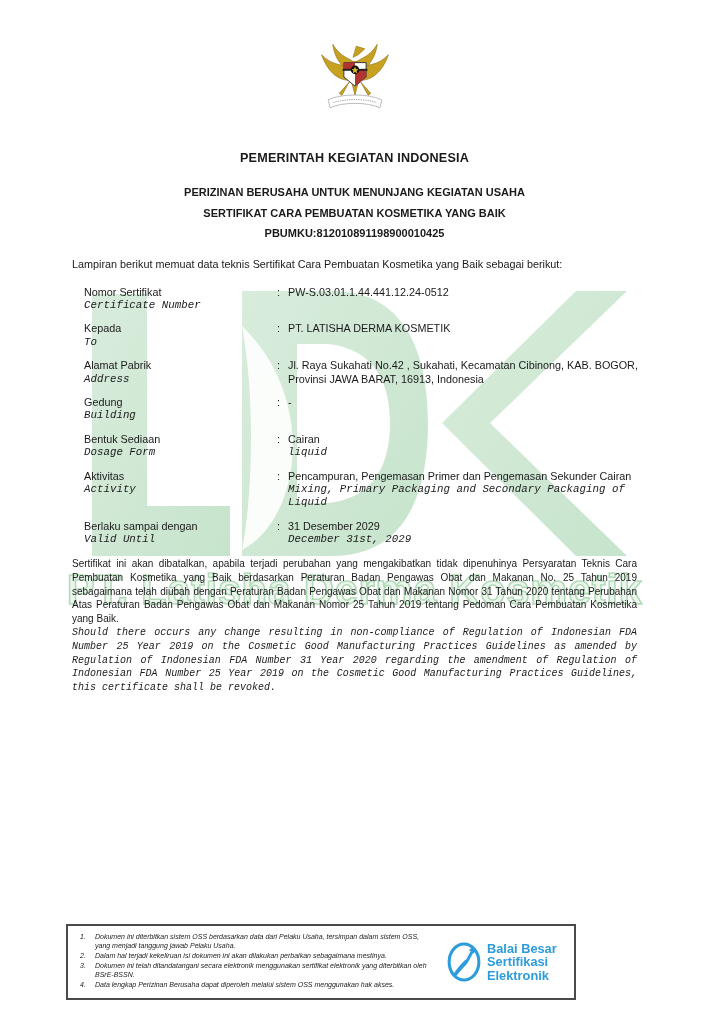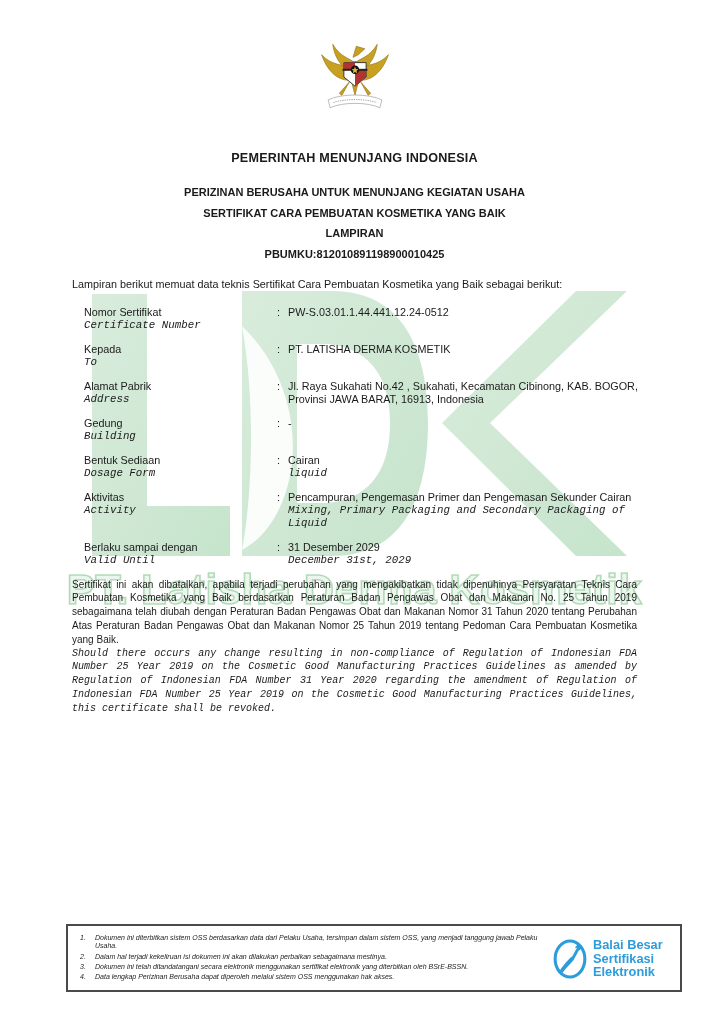--- a/index.html
+++ b/index.html
@@ -46,24 +46,24 @@
   .f-colon { width:11px; flex:none; }
   .f-value { width:352px; }
   .en { font-style:italic;font-family:Liberation Mono, monospace; }
 
   .legal { margin:9px 72px 0; font-size:10px; line-height:13.8px; text-align:justify; }
   .legal p { margin:0; }
   .legal .en { font-style:italic; }
 
   
   .footer-box {
-    position:absolute; left:66px; top:924px; width:616px; min-height:68px;
+    position:absolute; left:66px; top:924px; width:510px; min-height:68px;
     border:2px solid #4a4a4a; background:#fff;
     padding:7px 8px 6px 10px;
-    display:flex; align-items:center; z-index:1;
+    display:flex; z-index:1;
   }
   .notes {
     flex:1; margin:0; padding:0 10px 0 0; list-style:none; counter-reset:n;
     font-size:7px; line-height:8.7px; font-style:italic; color:#222;
   }
   .notes li { counter-increment:n; position:relative; padding-left:17px; margin-bottom:1.6px; }
   .notes li::before { content: counter(n) "."; position:absolute; left:2px; }
   .logo-box { flex:none; width:120px; display:flex; align-items:center; gap:5px; }
   .logo-mark { flex:none; }
   .logo-text { color:#2D9CDB; font-weight:bold; font-size:12.8px; line-height:13.8px; font-style:normal; }
@@ -109,26 +109,25 @@
       <path d="M38,38 H55 V49 H38 Z" fill="#b23430"></path>
       <path d="M55,49 H72 V60 H55 Z" fill="#b23430"></path>
       <path d="M72,60 L55,74 L55,60 Z" fill="#b23430"></path>
       <rect x="36" y="47.5" width="38" height="3" fill="#222"></rect>
       <circle cx="55" cy="49" r="6.5" fill="#111"></circle>
       <path d="M55,44.5 L56.6,47.8 L60.2,48.2 L57.5,50.6 L58.3,54.1 L55,52.3 L51.7,54.1 L52.5,50.6 L49.8,48.2 L53.4,47.8 Z" fill="#d9b92c"></path>
       <path d="M14,95 C34,85 76,85 96,95 L93,107 C74,98 36,98 17,107 Z" fill="#ffffff" stroke="#999" stroke-width="1"></path>
       <path d="M22,99 C40,93 70,93 88,99" fill="none" stroke="#9a9a9a" stroke-width="1.4" stroke-dasharray="2 1.5"></path>
     </svg>
 
-    <div class="gov-title">PEMERINTAH MENUNJANG INDONESIA</div>
+    <div class="gov-title">PEMERINTAH KEGIATAN INDONESIA</div>
 
     <div class="title-block">
       <div>PERIZINAN BERUSAHA UNTUK MENUNJANG KEGIATAN USAHA</div>
       <div>SERTIFIKAT CARA PEMBUATAN KOSMETIKA YANG BAIK</div>
-      <div>LAMPIRAN</div>
       <div>PBUMKU:812010891198900010425</div>
     </div>
 
     <div class="intro">Lampiran berikut memuat data teknis Sertifikat Cara Pembuatan Kosmetika yang Baik sebagai berikut:</div>
 
     <div class="fields">
 
       <div class="field-row">
         <div class="f-label">
           <div>Nomor Sertifikat</div>

